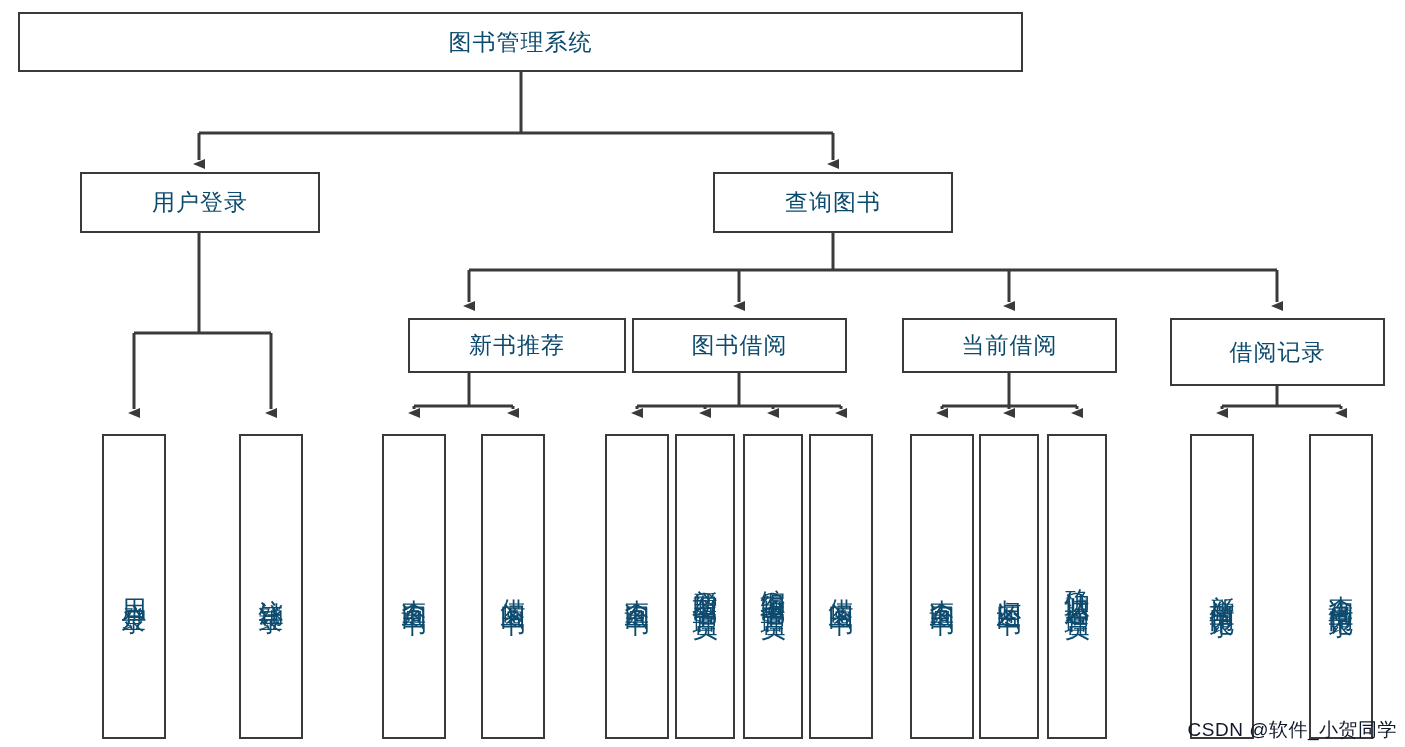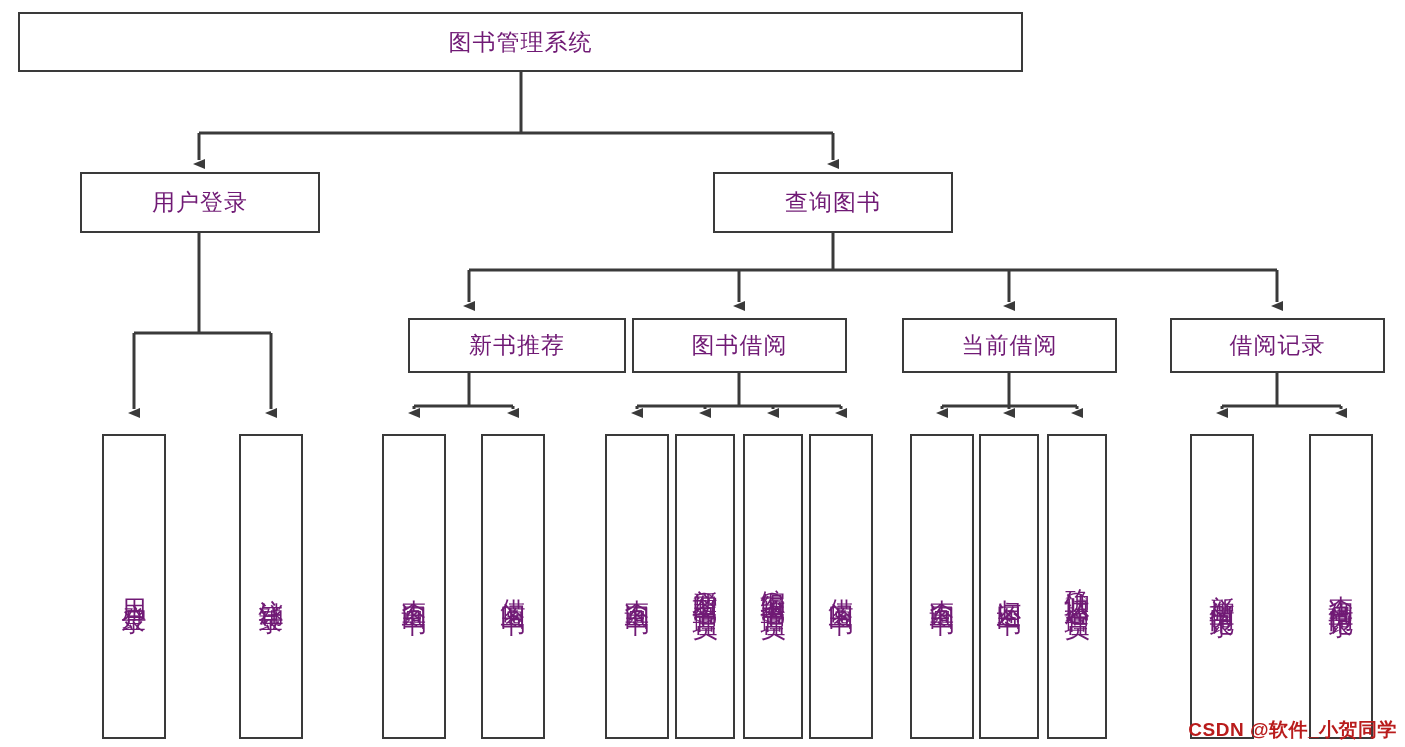--- a/index.html
+++ b/index.html
@@ -27,21 +27,21 @@
     pointer-events: none;
   }
   .node {
     position: absolute;
     box-sizing: border-box;
     background: #ffffff;
     border: 2px solid #3a3a3a;
     display: flex;
     align-items: center;
     justify-content: center;
-    color: #701a75;
+    color: #0c4a6e;
   }
   .node.horiz {
     font-size: 23px;
     letter-spacing: 1px;
   }
   .node.vert {
     writing-mode: vertical-rl;
     text-orientation: upright;
     font-size: 25px;
     letter-spacing: 4px;
@@ -52,25 +52,24 @@
     writing-mode: vertical-rl;
     text-orientation: upright;
     display: block;
     text-align: center;
   }
   .watermark {
     position: absolute;
     right: 8px;
     bottom: 4px;
     font-size: 19px;
-    color: #b91c1c;
+    color: #0f172a;
     letter-spacing: 0.5px;
     white-space: nowrap;
     font-family: "Liberation Sans", "DejaVu Sans", sans-serif;
-    font-weight: bold;
   }
 </style>
 </head>
 <body>
 
 <div id="canvas">
 
   <svg id="edges" viewBox="0 0 1405 747" xmlns="http://www.w3.org/2000/svg">
     <defs>
       <marker id="arrow" markerWidth="10" markerHeight="12" refX="1" refY="6" orient="auto" markerUnits="userSpaceOnUse">
@@ -149,21 +148,21 @@
 
   <div class="node horiz" style="left:360px; top:318px; width:218px; height:55px;margin-left:48px;">
     <span>新书推荐</span>
   </div>
   <div class="node horiz" style="left:902px; top:318px; width:215px; height:55px;">
     <span>当前借阅</span>
   </div>
   <div class="node horiz" style="left:632px; top:318px; width:215px; height:55px;">
     <span>图书借阅</span>
   </div>
-  <div class="node horiz" style="left:1170px; top:318px; width:215px; height:55px;">
+  <div class="node horiz" style="left:1170px; top:318px; width:215px; height:68px;">
     <span>借阅记录</span>
   </div>
 
   <div class="node vert" style="left:102px; top:434px; width:64px; height:305px;">
     <span class="vtext">用户登录</span>
   </div>
   <div class="node vert" style="left:239px; top:434px; width:64px; height:305px;">
     <span class="vtext">注销登录</span>
   </div>
 

